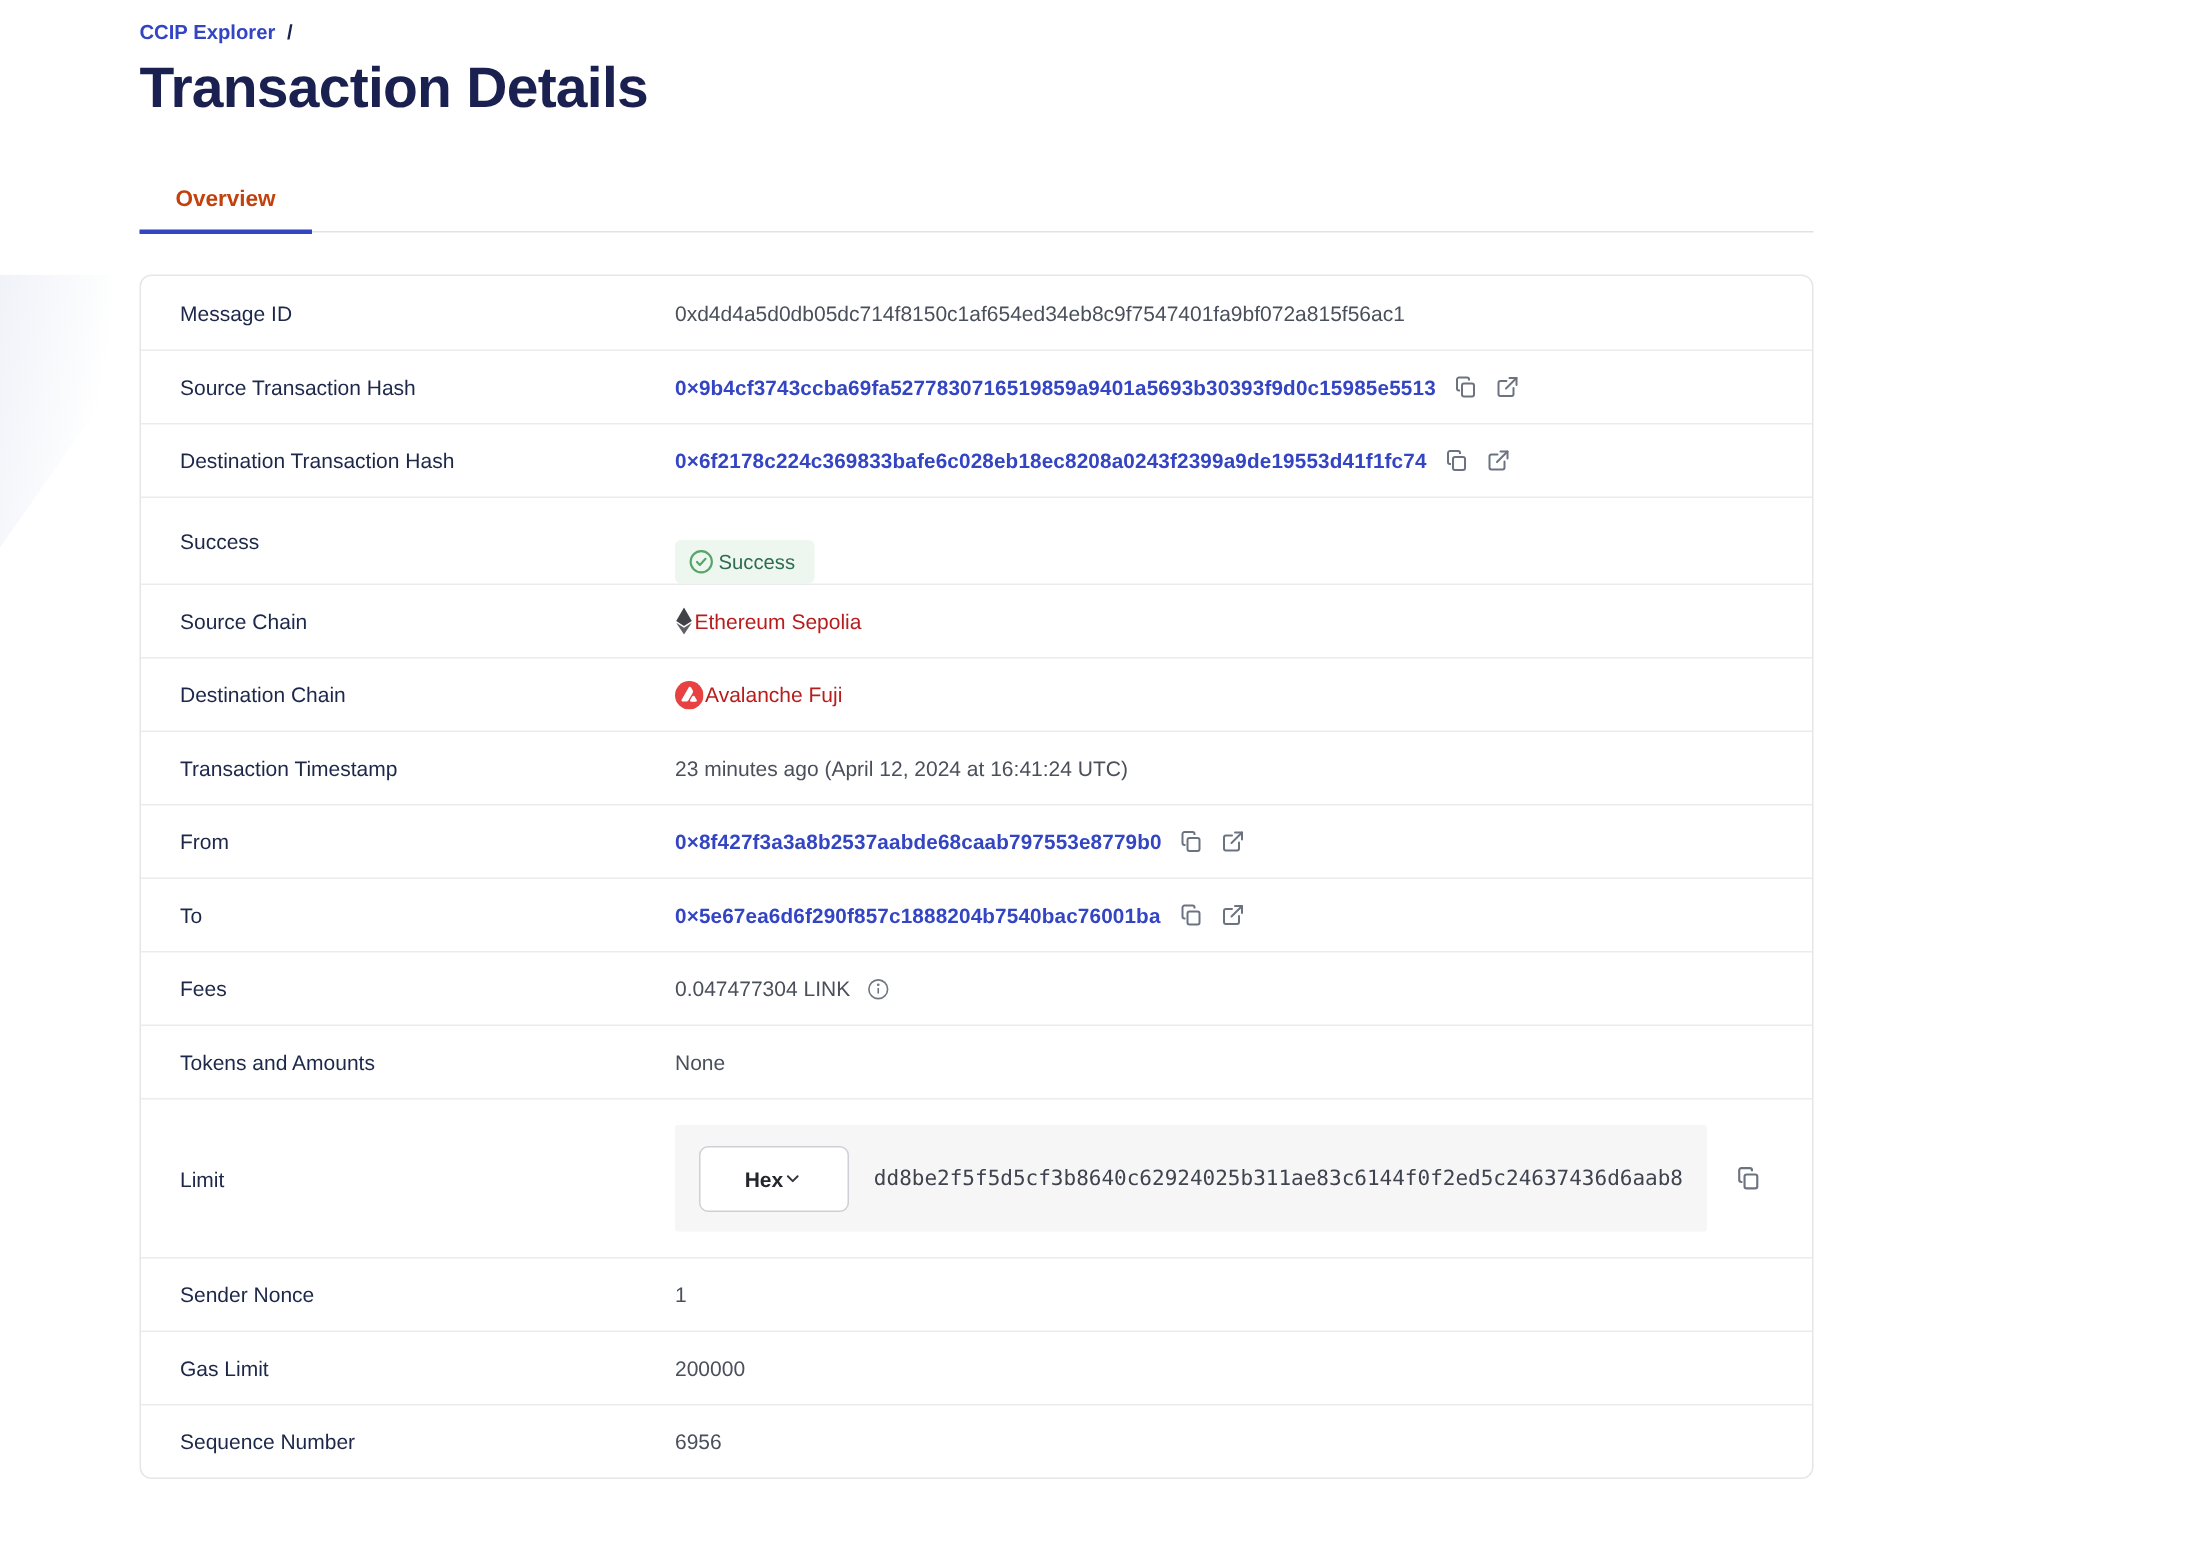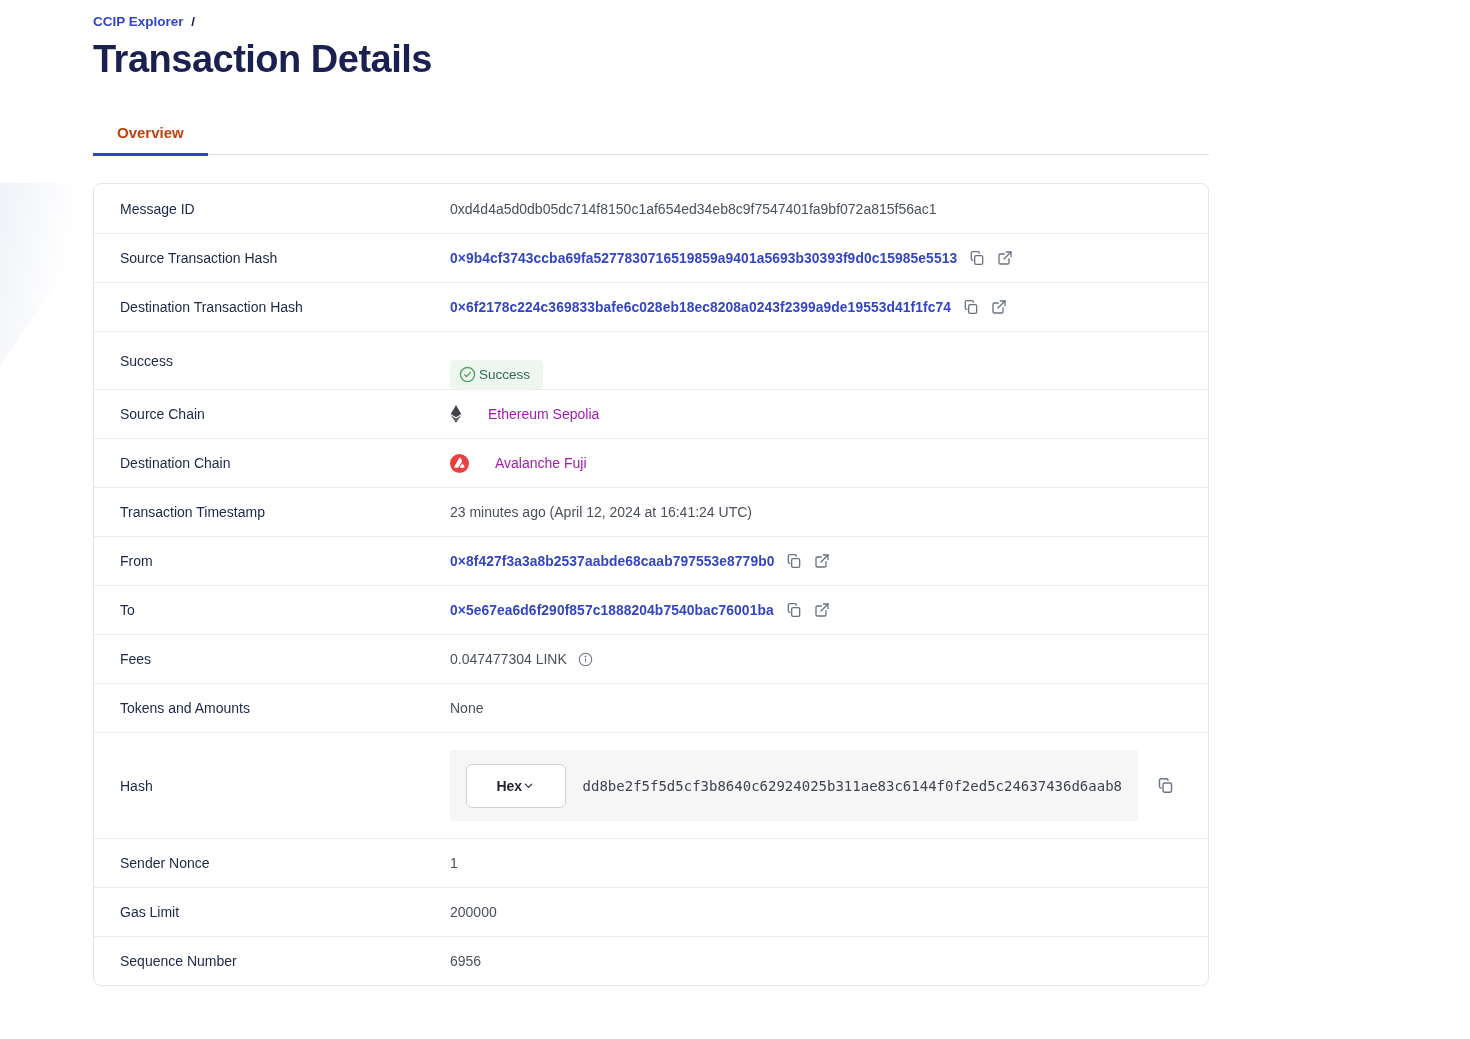--- a/index.html
+++ b/index.html
@@ -34,21 +34,21 @@
   .row-label { width:330px; flex:0 0 330px; font-size:14px; color:#1c2749; }
   .row-value { display:flex; align-items:center; font-size:14px; color:#4a505b; }
 
   .hash-link { color:#3445c4; font-weight:bold; text-decoration:none; cursor:pointer; font-size:13.8px; letter-spacing:.1px; }
   .icon-btn { background:none; border:none; cursor:pointer; display:inline-flex; align-items:center; padding:0; margin-left:12px; }
   .icon-btn svg { display:block; }
 
   .status-badge { display:inline-flex; align-items:center; gap:3px; background:#edf6ef; border-radius:4px; padding:6px 13px 6px 9px;margin-top:28px; }
   .status-badge .txt { color:#2f6c4f; font-size:13.5px; }
 
-  .chain { display:inline-flex; align-items:center; gap:26px; color:#a21caf; }
+  .chain { display:inline-flex; align-items:center; gap:1px; color:#b91c1c; }
 
   .fees-wrap { display:inline-flex; align-items:center; gap:11px;justify-content:flex-end; }
   .info-icon { display:inline-flex; }
 
   .data-box { display:flex; align-items:center; width:688px; height:71px; background:#f6f6f7; border-radius:2px; padding:0 16px; }
   .format-select { display:flex; align-items:center; justify-content:center; width:106px; height:44px; background:#fff; border:1px solid #cfd0d5; border-radius:6px; padding:0 14px; cursor:pointer; }
   .format-select .sel-label { font-size:14px; font-weight:bold; color:#24262e; }
   .data-hex { margin-left:17px; font-family:"DejaVu Sans Mono", monospace; font-size:14px; color:#3f4350; white-space:nowrap; }
 
   .plain { color:#4a505b; }
@@ -231,21 +231,21 @@
       </div>
 
       <div class="row">
         <div class="row-label">Tokens and Amounts</div>
         <div class="row-value">
             <span class="plain">None</span>
           </div>
       </div>
 
       <div class="row row-data">
-        <div class="row-label">Hash</div>
+        <div class="row-label">Limit</div>
         <div class="row-value">
           <div class="data-box">
             <div class="format-select">
               <span class="sel-label">Hex</span>
               <span style="display:inline-flex;">
                 <svg width="13" height="13" viewBox="0 0 24 24" fill="none" stroke="#33353c" stroke-width="2.4" stroke-linecap="round" stroke-linejoin="round">
                     <path d="M6 9.5l6 6 6-6"></path>
                   </svg>
               </span>
             </div>

